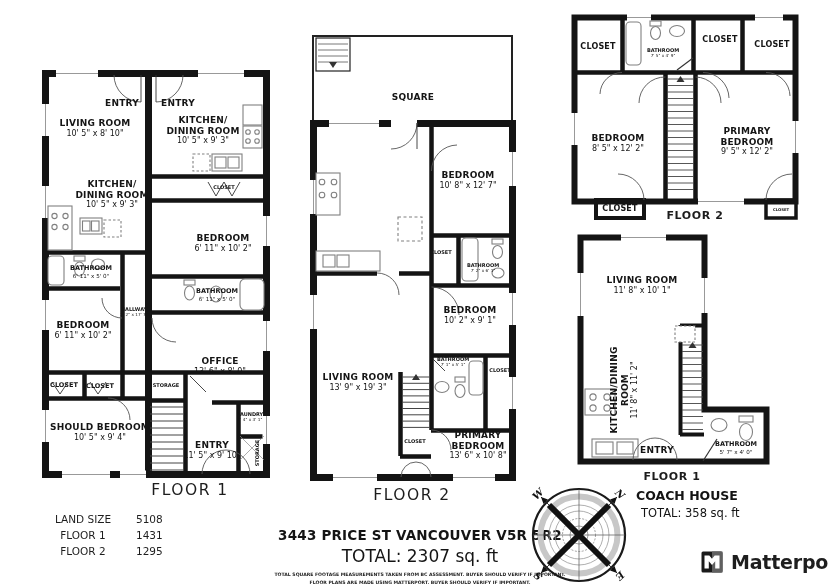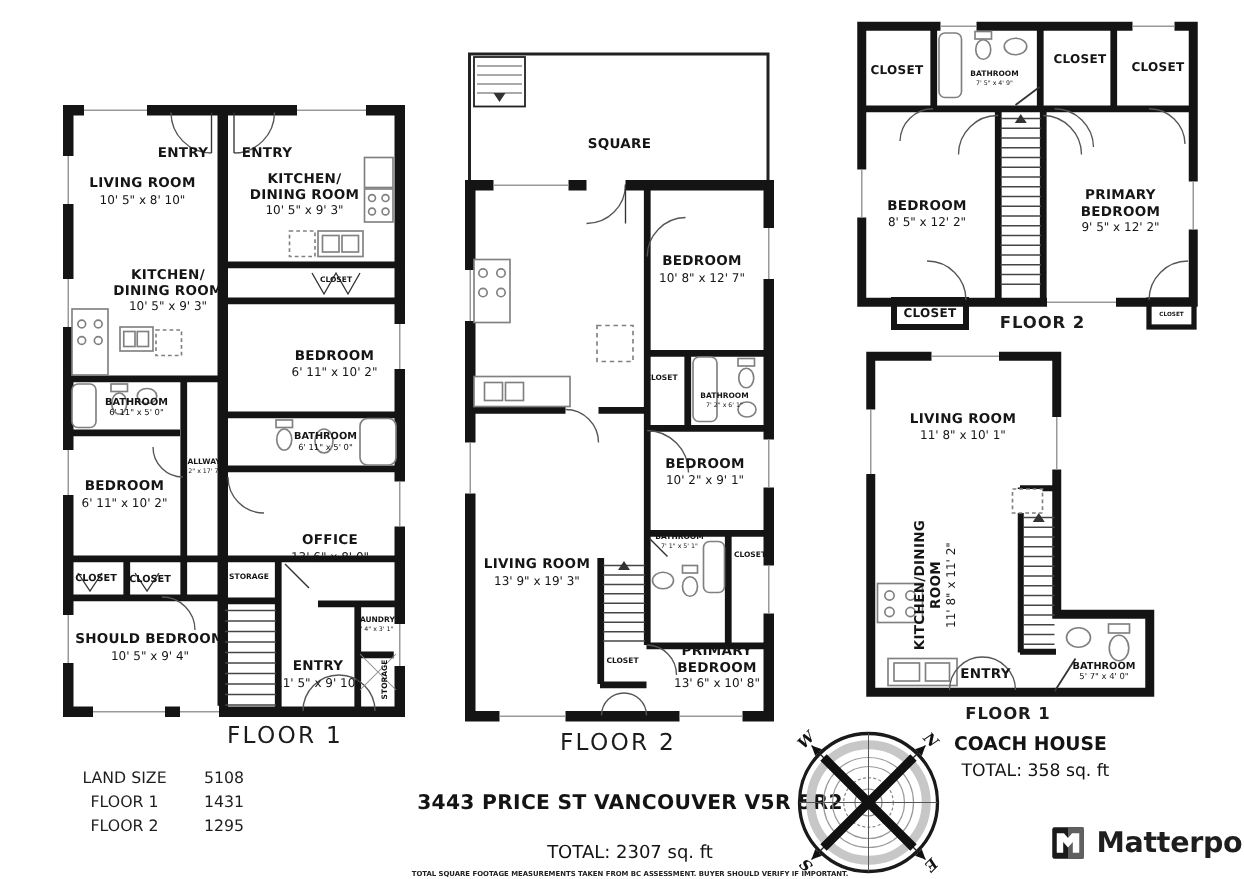--- a/index.html
+++ b/index.html
@@ -18,21 +18,21 @@
   .rm.lg8 .rn{font-size:8px}
   .rm.vup{transform:translate(-50%,-50%) rotate(-90deg)}
   .cap{position:absolute;transform:translate(-50%,-50%);font-size:15.5px;letter-spacing:1.5px;color:#1c1c1c;white-space:nowrap}
   .cap.small{font-size:11px;font-weight:bold;letter-spacing:.6px}
   .stats{position:absolute;left:46px;top:509px;font-size:10.5px;color:#1e1e1e}
   .stats .row{display:flex;height:16px;align-items:flex-end}
   .stats .lab{width:74px;text-align:center}
   .stats .val{margin-left:16px;width:46px;text-align:left}
   .addr{position:absolute;left:420px;top:527px;transform:translateX(-50%);text-align:center;white-space:nowrap;color:#141414}
   .addr .l1{font-size:13.5px;font-weight:600;letter-spacing:.2px}
-  .addr .l2{font-size:12px;margin-top:18px}
+  .addr .l2{font-size:17px;margin-top:3px}
   .addr .disc{font-size:4.6px;font-weight:bold;margin-top:5px;line-height:1.7;color:#222}
   .coach{position:absolute;left:636px;top:488px;color:#141414}
   .coach .t1{font-size:12.5px;font-weight:700}
   .coach .t2{font-size:11.5px;margin-top:3px;margin-left:5px}
   .logo{position:absolute;left:699px;top:549px;display:flex;align-items:center;gap:6px}
   .logo .txt{font-size:19px;font-weight:bold;color:#1e1e1e;letter-spacing:-.2px}
   .compass{position:absolute;left:527px;top:483px}
   .compass text{font-family:"DejaVu Serif",serif;font-style:italic;font-weight:bold;font-size:10px;fill:#111}
 </style>
 </head>

